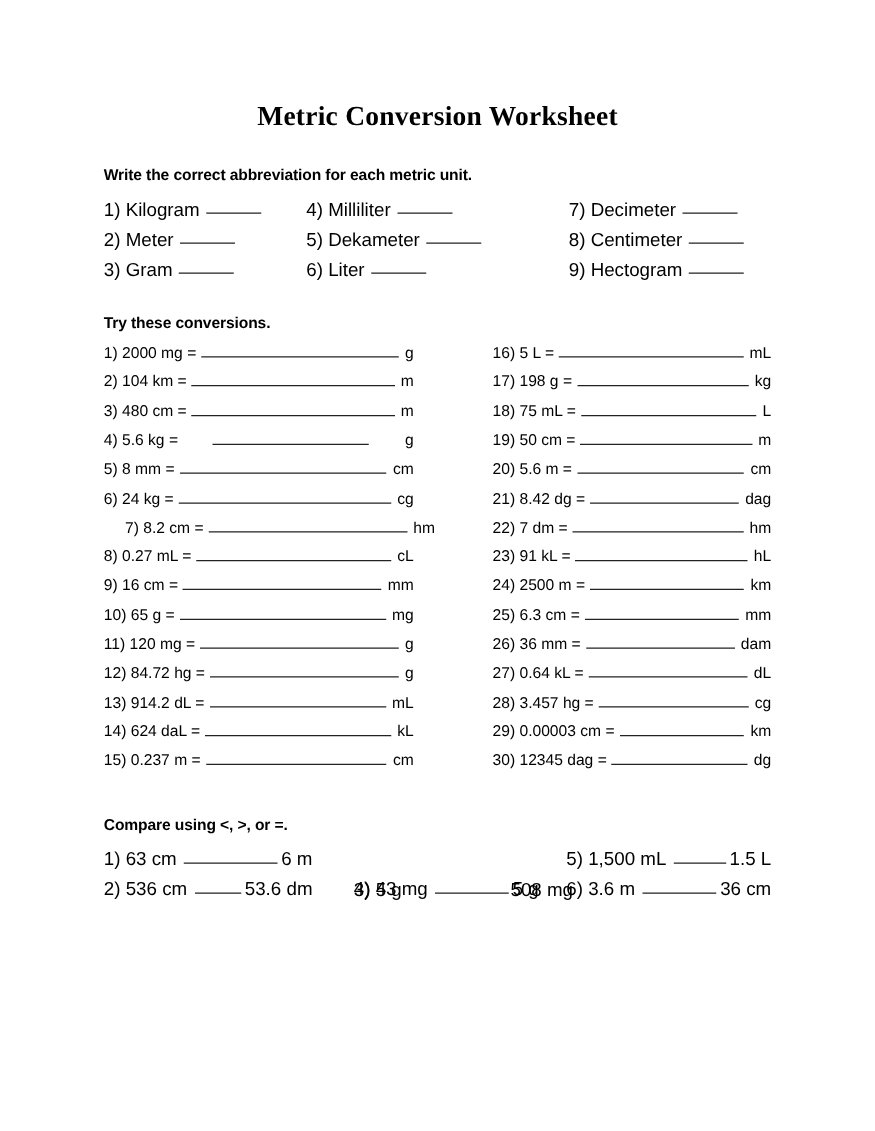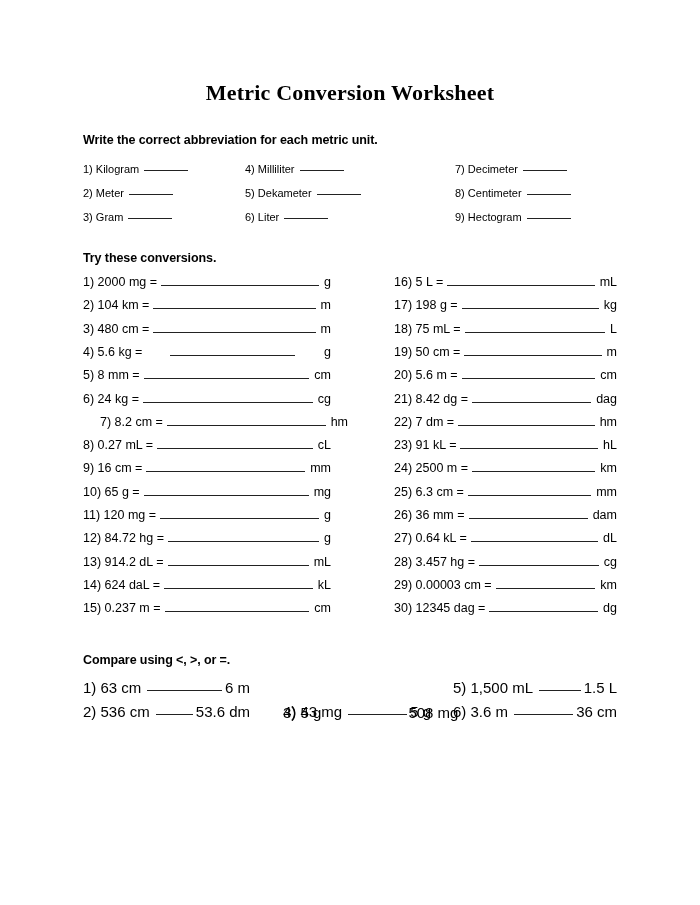--- a/index.html
+++ b/index.html
@@ -45,21 +45,21 @@
     letter-spacing: -0.1px;
     white-space: nowrap;
   }
   #heading-abbrev  { left: 83px; top: 133px; }
   #heading-convert { left: 83px; top: 251px; }
   #heading-compare { left: 83px; top: 653px; }
 
   
   .item {
     position: absolute;
-    font-size: 11px;
+    font-size: 15px;
     white-space: nowrap;
     line-height: 14px;
   }
   .item .num { }
   .item .txt { }
 
   
   .blank-short {
     display: inline-block;
     width: 44px;

